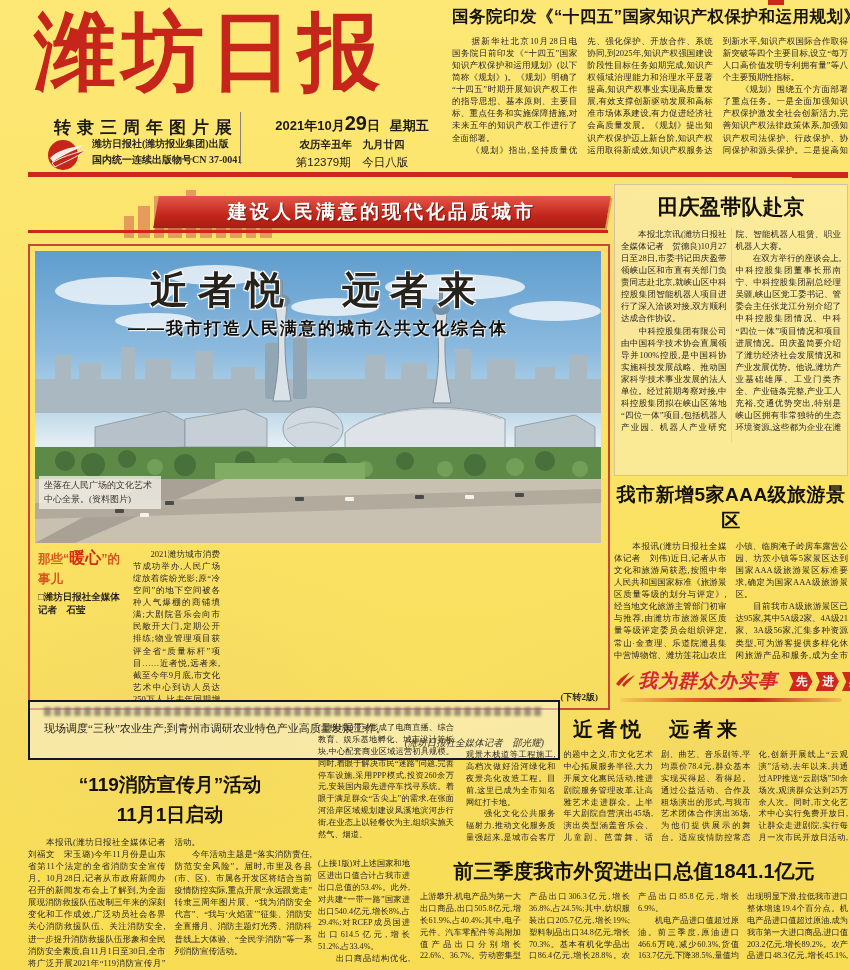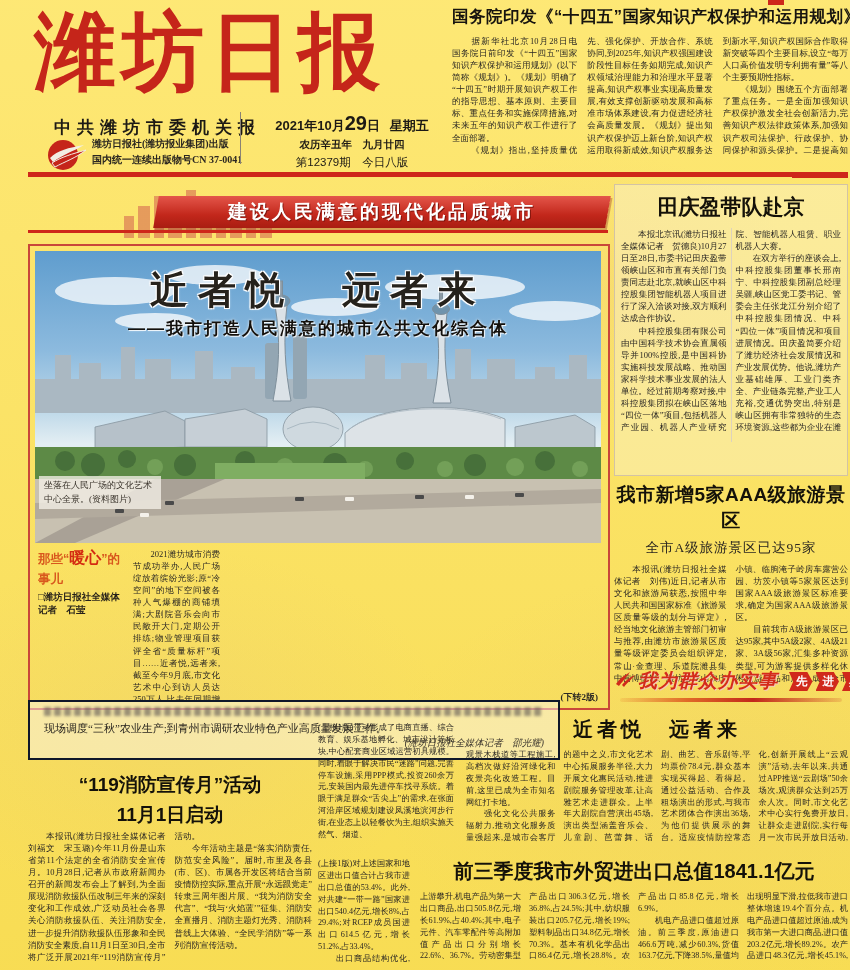--- a/index.html
+++ b/index.html
@@ -76,21 +76,21 @@
 </style>
 </head>
 <body>
 
 <div class="page">
 
   <div class="abs" style="left:768px;top:0;width:16px;height:5px;background:#ce271a;"></div>
 
   <div class="abs" style="left:28px;top:8px;width:420px;height:162px;">
     <div class="mast-title" style="position:absolute;left:6px;top:4px;">潍坊日报</div>
-    <div class="organ abs" style="left:26px;top:108px;">中共潍坊市委机关报</div>
+    <div class="organ abs" style="left:26px;top:108px;">转隶三周年图片展</div>
     <svg class="abs" style="left:18px;top:130px;" width="42" height="34" viewBox="0 0 42 34">
       <circle cx="17" cy="17" r="15" fill="#c5251a"></circle>
       <path d="M4 20 C12 12, 22 10, 38 7 C26 14, 16 17, 7 24 Z" fill="#f2eee3"></path>
       <path d="M6 25 C15 19, 26 16, 40 12 C30 20, 18 24, 9 29 Z" fill="#c5251a" stroke="#f2eee3" stroke-width="1"></path>
     </svg>
     <div class="pubsmall abs" style="left:64px;top:128px;">
       <div>潍坊日报社(潍坊报业集团)出版</div>
       <div>国内统一连续出版物号CN 37-0041</div>
     </div>
     <div class="vline abs" style="left:212px;top:104px;height:52px;"></div>
@@ -251,21 +251,20 @@
   <div class="abs boxed" style="left:614px;top:184px;width:234px;height:292px;padding:8px 6px;box-sizing:border-box;">
     <div class="art-title" style="font-size:21px;">田庆盈带队赴京</div>
     <div class="body-txt cols2 rule-cols" style="margin-top:7px;height:214px;">　　本报北京讯(潍坊日报社全媒体记者　贺德良)10月27日至28日,市委书记田庆盈带领峡山区和市直有关部门负责同志赴北京,就峡山区中科控股集团智能机器人项目进行了深入洽谈对接,双方顺利达成合作协议。
 　　中科控股集团有限公司由中国科学技术协会直属领导并100%控股,是中国科协实施科技发展战略、推动国家科学技术事业发展的法人单位。经过前期考察对接,中科控股集团拟在峡山区落地“四位一体”项目,包括机器人产业园、机器人产业研究院、智能机器人租赁、职业机器人大赛。
 　　在双方举行的座谈会上,中科控股集团董事长邢南宁、中科控股集团副总经理吴疆,峡山区党工委书记、管委会主任张龙江分别介绍了中科控股集团情况、中科“四位一体”项目情况和项目进展情况。田庆盈简要介绍了潍坊经济社会发展情况和产业发展优势。他说,潍坊产业基础雄厚、工业门类齐全、产业链条完整,产业工人充裕,交通优势突出,特别是峡山区拥有非常独特的生态环境资源,这些都为企业在潍投资发展提供了良好条件。希望企业着眼把峡山打造成国际知名的机器人产业基地,进一步完善投资规划,高点定位,务实合作。潍坊市委、市政府将出台相关优惠政策,成立项目工作专班,全力支持企业在潍发展。邢南宁十分看好潍坊的产业发展环境,认为潍坊发展科技产业决心大、服务优、资源优势好,希望项目能够得到潍坊市委、市政府的重视和支持,相信在双方共同努力下,双方合作一定取得圆满成功。
 　　座谈结束后,双方共同见证了中科智能机器人产业园项目签约。</div>
   </div>
 
   <div class="abs" style="left:614px;top:482px;width:234px;height:180px;">
     <div class="art-title" style="font-size:19px;letter-spacing:.5px;">我市新增5家AAA级旅游景区</div>
-    <div class="subhead" style="margin-top:5px;">全市A级旅游景区已达95家</div>
     <div class="body-txt cols2" style="margin-top:6px;height:122px;">　　本报讯(潍坊日报社全媒体记者　刘伟)近日,记者从市文化和旅游局获悉,按照中华人民共和国国家标准《旅游景区质量等级的划分与评定》,经当地文化旅游主管部门初审与推荐,由潍坊市旅游景区质量等级评定委员会组织评定,常山·金查理、乐道院潍县集中营博物馆、潍坊莲花山农庄小镇、临朐淹子岭房车露营公园、坊茨小镇等5家景区达到国家AAA级旅游景区标准要求,确定为国家AAA级旅游景区。
 　　目前我市A级旅游景区已达95家,其中5A级2家、4A级21家、3A级56家,汇集多种资源类型,可为游客提供多样化休闲旅游产品和服务,成为全市旅游产业发展的有力支撑。
 　　今年以来,我市文旅部门加快重大文旅项目建设,深入推动文化旅游融合发展,持续完善公共文化服务体系,不断提升文化旅游服务质量,为全市文化旅游强劲发展提供了坚强的组织保障。同时,创新形式、策划活动,充分发挥市场主体和行业协会作用,加快推进精品线路建设,推动乡村游、自驾游“热”起来,推进了旅游项目和产业的蓬勃发展。</div>
   </div>
 
   <div class="abs" style="left:614px;top:666px;width:234px;height:40px;">
     <svg class="abs" style="left:0;top:4px;" width="22" height="18" viewBox="0 0 22 18">
       <path d="M2 14 C6 8 10 6 16 2 C11 9 8 12 5 16 Z" fill="#d0291b"></path>
       <path d="M8 15 C12 10 15 8 21 5 C16 11 13 13 10 17 Z" fill="#d0291b"></path>
     </svg>
@@ -278,21 +277,21 @@
 
   <div class="abs notice" style="left:28px;top:700px;width:532px;height:60px;padding:5px 14px;box-sizing:border-box;">
     <div class="notice-cut"></div>
     <div class="notice-line">现场调度“三秋”农业生产;到青州市调研农业特色产业高质量发展工作。</div>
     <div class="notice-attr">(潍坊日报社全媒体记者　邵光耀)</div>
   </div>
 
   <div class="abs" style="left:28px;top:772px;width:284px;height:196px;">
     <div class="art-title" style="font-size:19px;">“119消防宣传月”活动</div>
     <div class="art-title" style="font-size:19px;margin-top:4px;">11月1日启动</div>
-    <div class="body-txt cols2" style="margin-top:2px;height:134px;">　　本报讯(潍坊日报社全媒体记者　刘福文　宋玉璐)今年11月份是山东省第11个法定的全省消防安全宣传月。10月28日,记者从市政府新闻办召开的新闻发布会上了解到,为全面展现消防救援队伍改制三年来的深刻变化和工作成效,广泛动员社会各界关心消防救援队伍、关注消防安全,进一步提升消防救援队伍形象和全民消防安全素质,自11月1日至30日,全市将广泛开展2021年“119消防宣传月”活动。
+    <div class="body-txt cols2" style="margin-top:8px;height:134px;">　　本报讯(潍坊日报社全媒体记者　刘福文　宋玉璐)今年11月份是山东省第11个法定的全省消防安全宣传月。10月28日,记者从市政府新闻办召开的新闻发布会上了解到,为全面展现消防救援队伍改制三年来的深刻变化和工作成效,广泛动员社会各界关心消防救援队伍、关注消防安全,进一步提升消防救援队伍形象和全民消防安全素质,自11月1日至30日,全市将广泛开展2021年“119消防宣传月”活动。
 　　今年活动主题是“落实消防责任,防范安全风险”。届时,市里及各县(市、区)、市属各开发区将结合当前疫情防控实际,重点开展“永远跟党走”转隶三周年图片展、“我为消防安全代言”、“我与‘火焰蓝’”征集、消防安全直播月、消防主题灯光秀、消防科普线上大体验、“全民学消防”等一系列消防宣传活动。</div>
   </div>
 
   <div class="abs" style="left:318px;top:716px;width:530px;height:138px;">
     <div class="leadcol abs" style="left:0;top:6px;width:136px;height:128px;">(上接1版)带动形成了电商直播、综合教育、娱乐基地孵化、城市设计等板块,中心配套商业区域运营初具规模。同时,着眼于解决市民“迷路”问题,完善停车设施,采用PPP模式,投资260余万元,安装国内最先进停车找寻系统。着眼于满足群众“舌尖上”的需求,在张面河沿岸区域规划建设凤溪地滨河步行街,在业态上以轻餐饮为主,组织实施天然气、烟道、</div>
     <div class="abs" style="left:148px;top:0;width:382px;">
       <div class="art-title" style="font-size:20px;letter-spacing:4px;">近者悦　远者来</div>
       <div class="body-txt cols4 small-body" style="margin-top:6px;height:102px;">观景木栈道等工程施工,高档次做好沿河绿化和夜景亮化改造工程。目前,这里已成为全市知名网红打卡地。
 　　强化文化公共服务辐射力,推动文化服务质量强起来,是城市会客厅的题中之义,市文化艺术中心拓展服务半径,大力开展文化惠民活动,推进剧院服务管理改革,让高雅艺术走进群众。上半年大剧院自营演出45场,演出类型涵盖音乐会、儿童剧、芭蕾舞、话剧、曲艺、音乐剧等,平均票价78.4元,群众基本实现买得起、看得起。通过公益活动、合作及租场演出的形式,与我市艺术团体合作演出36场,为他们提供展示的舞台。适应疫情防控常态化,创新开展线上“云观演”活动,去年以来,共通过APP推送“云剧场”50余场次,观演群众达到25万余人次。同时,市文化艺术中心实行免费开放日,让群众走进剧院,实行每月一次市民开放日活动,利用公众号、海报等形式向社会告知,届时可以免费走进剧院参观剧院舞台、设施设备等,还有机会免费观看演出,同时提供上台表演机会。上半年开展各类主题群众开放日6期,接待群众3000余人次。开展普惠艺术教育活动,引导全市5000余名中小学生免费走进剧院,感受经典、陶冶情操,提高修养。</div>
     </div>

